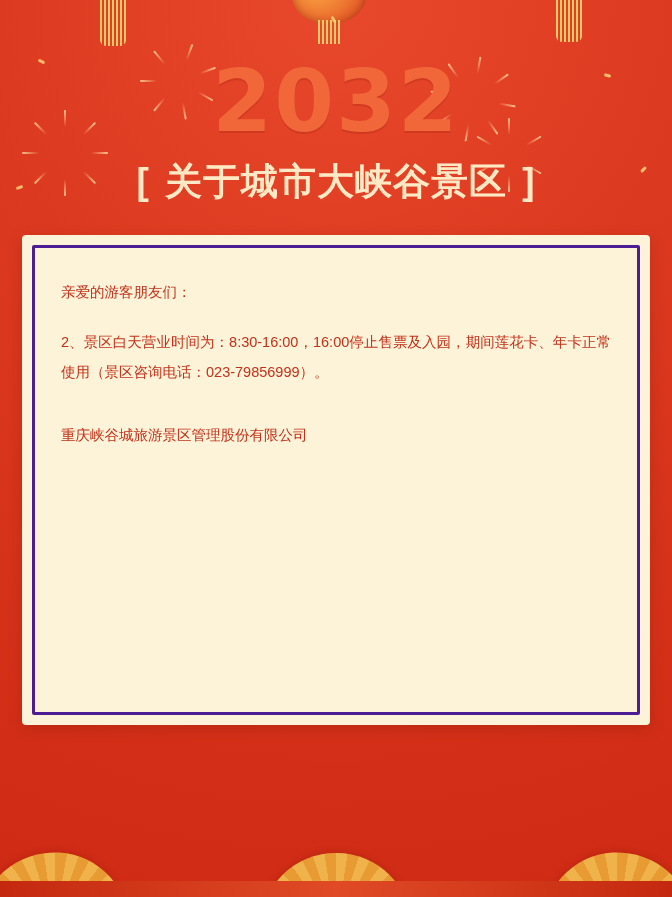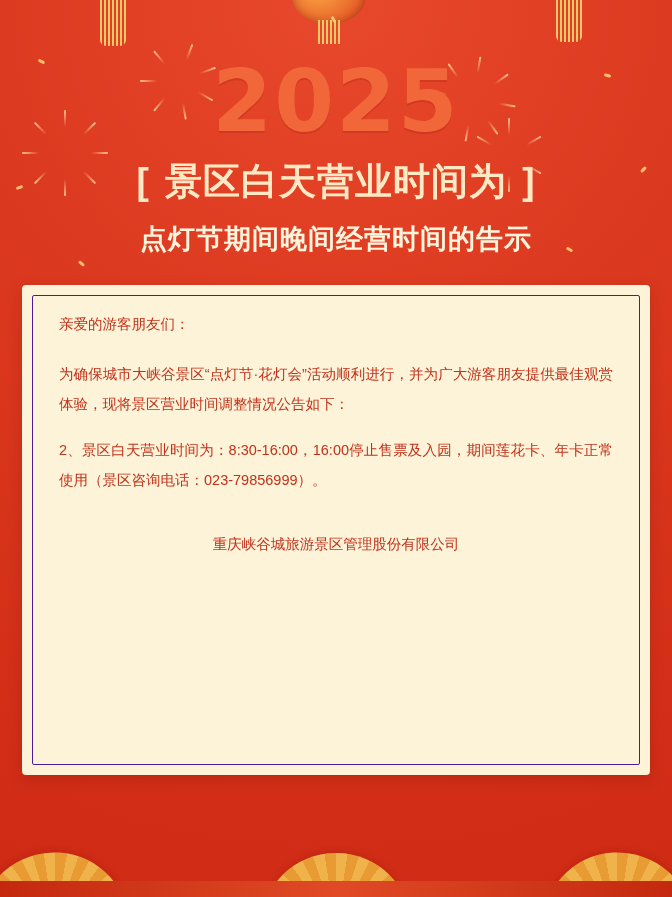--- a/index.html
+++ b/index.html
@@ -132,23 +132,23 @@
   .card-wrap {
     position: relative;
     z-index: 5;
     margin: 28px 22px 0 22px;
     background: #fdf3d8;
     border-radius: 4px;
     padding: 10px;
     box-shadow: 0 4px 14px rgba(120,20,5,.25);
   }
   .card {
-    border: 1px solid #4c1d95;
+    border: 3px solid #4c1d95;
     border-radius: 2px;
-    padding: 14px 26px 22px 26px;
+    padding: 30px 26px 22px 26px;
     min-height: 470px;
     box-sizing: border-box;
   }
   .p {
     color: #c0321b;
     font-size: 14.5px;
     line-height: 2.05;
     margin: 0 0 17px 0;
     text-align: justify;
   }
@@ -159,21 +159,21 @@
     background: #c0321b;
     color: #ffe9c4;
     font-weight: bold;
     padding: 2px 3px;
     border-radius: 2px;
     box-decoration-break: clone;
     -webkit-box-decoration-break: clone;
   }
   .sign {
     margin-top: 34px;
-    text-align: center;
+    text-align: left;
     color: #c0321b;
     font-size: 14.5px;
     line-height: 1.95;
   }
 
   
   .bottom {
     position: absolute;
     left: 0; right: 0; bottom: 0;
     height: 70px;
@@ -252,42 +252,40 @@
     <div class="confetti" style="left:78px; top:262px; transform:rotate(40deg);"></div>
     <div class="confetti" style="left:196px; top:320px; transform:rotate(-35deg);"></div>
     <div class="confetti" style="left:604px; top:74px; transform:rotate(15deg);"></div>
     <div class="confetti" style="left:640px; top:168px; transform:rotate(-45deg);"></div>
     <div class="confetti" style="left:566px; top:248px; transform:rotate(30deg);"></div>
     <div class="confetti" style="left:486px; top:312px; transform:rotate(-15deg);"></div>
     <div class="confetti" style="left:330px; top:18px; transform:rotate(60deg);"></div>
   </div>
 
   <div class="header">
-    <div class="year">2025</div>
+    <div class="year">2032</div>
     <div class="title-line">
       <span class="bracket">[</span>
-      <span>景区白天营业时间为</span>
+      <span>关于城市大峡谷景区</span>
       <span class="bracket">]</span>
     </div>
-    <div class="subtitle-line">点灯节期间晚间经营时间的告示</div>
     <div class="slash-group" style="top:310px;">
       <i></i>
         <i></i>
         <i></i>
         <i></i>
         <i></i>
         <i></i>
         <i></i>
     </div>
   </div>
 
   <div class="card-wrap">
     <div class="card">
       <p class="p salute">亲爱的游客朋友们：</p>
-      <p class="p">为确保城市大峡谷景区“点灯节·花灯会”活动顺利进行，并为广大游客朋友提供最佳观赏体验，现将景区营业时间调整情况公告如下：</p>
 
 
       <p class="p item">
         <span>2、</span><span>景区白天营业时间为：8:30-16:00，16:00停止售票及入园，期间莲花卡、年卡正常使用（景区咨询电话：023-79856999）。</span>
       </p>
 
 
 
       <div class="sign">
         <div>重庆峡谷城旅游景区管理股份有限公司</div>

